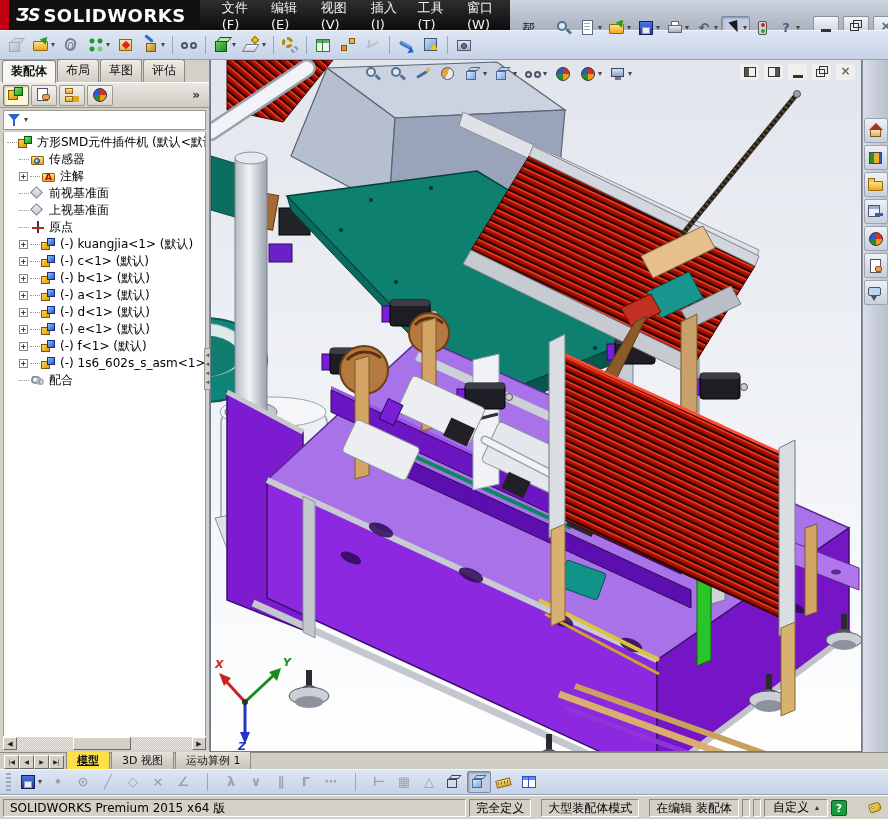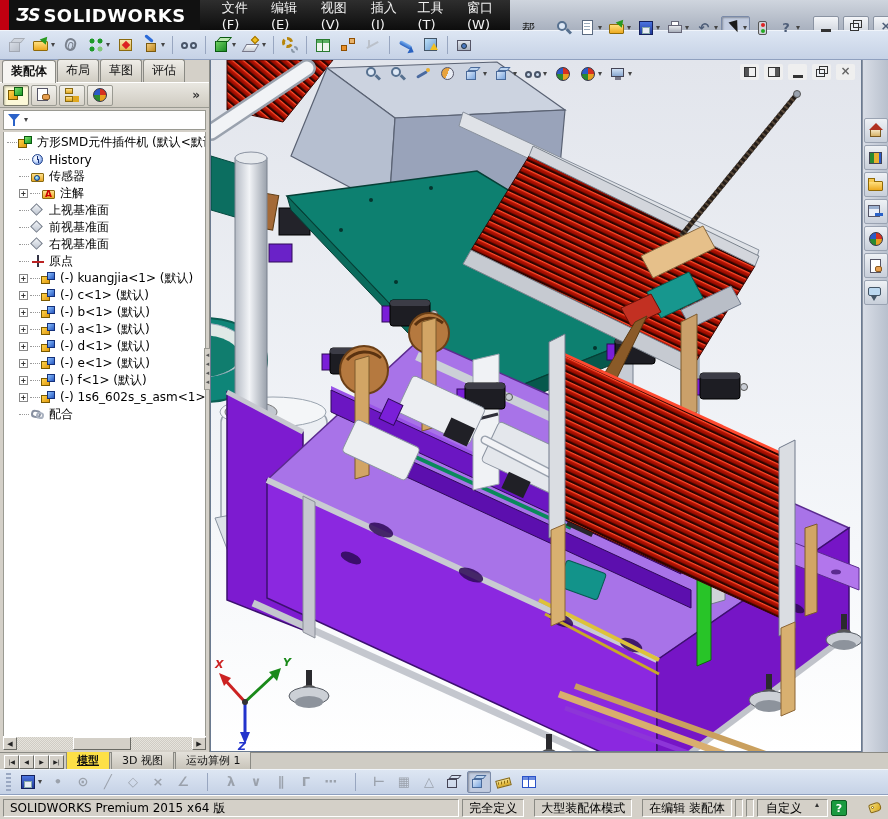--- a/index.html
+++ b/index.html
@@ -170,21 +170,21 @@
   .dtab[data-active="true"]{background:#fde047;font-weight:bold;text-decoration:underline}
   
   .btoolrow{height:26px;background:linear-gradient(var(--toolbar_bg),#c6d2e6);border-top:1px solid #f0f4fa;border-bottom:1px solid #8fa0bf;display:flex;align-items:center;padding:0 6px;gap:1px;flex:none}
   .grip{width:5px;height:18px;background:repeating-linear-gradient(#9aa8c2 0 2px,transparent 2px 4px);margin-right:4px}
   .btoolrow .tbtn{height:22px;min-width:22px}
   
   .status{height:24px;background:var(--chrome);display:flex;align-items:center;padding:2px 3px;gap:3px;font-size:12px;flex:none;border-top:1px solid #fff}
   .scell{height:18px;line-height:16px;padding:0 6px;border:1px solid;border-color:#8a8a84 #fff #fff #8a8a84;white-space:nowrap;color:#000}
   .scell-left{flex:1}
   .scell-mini{width:8px;padding:0}
-  .custom{display:flex;align-items:flex-start;gap:13px;border:1px solid;border-color:#8a8a84 #fff #fff #8a8a84;height:18px;padding:0 8px}
+  .custom{display:flex;align-items:center;gap:6px;border:1px solid;border-color:#8a8a84 #fff #fff #8a8a84;height:18px;padding:0 8px}
   .custom .arrow{font-size:8px;color:#333}
   .qmark{width:16px;height:16px;background:#1a9a40;color:#fff;font:bold 11px/16px "DejaVu Sans",sans-serif;text-align:center;border:1px solid #0a5a20;border-radius:2px}
   .ic[data-icon="tag"]::before{left:2px;top:4px;width:12px;height:9px;background:linear-gradient(135deg,#f8e27a,#d8a81e);border:1px solid #8a6a10;border-radius:2px 4px 4px 2px;transform:rotate(-18deg)}
   .ic[data-icon="tag"]::after{left:4px;top:7px;width:3px;height:3px;border-radius:50%;background:#fff;border:1px solid #8a6a10}
 </style>
 </head>
 <body>
 
 <div class="app">
 
@@ -421,61 +421,49 @@
       </div>
       <div class="tree">
 
           <div class="trow" data-ind="0" title="方形SMD元件插件机 (默认&lt;默认">
 
             <span class="guide"></span>
             <span class="ti" data-icon="asm"></span>
             <span class="tlabel">方形SMD元件插件机 (默认&lt;默认</span>
           </div>
 
-          <div class="trow" data-ind="1" title="History">
-
-            <span class="guide"></span>
-            <span class="ti" data-icon="history"></span>
-            <span class="tlabel">History</span>
-          </div>
 
           <div class="trow" data-ind="1" title="传感器">
 
             <span class="guide"></span>
             <span class="ti" data-icon="sensors"></span>
             <span class="tlabel">传感器</span>
           </div>
 
           <div class="trow" data-ind="1" title="注解">
             <span class="texp">+</span>
             <span class="guide"></span>
             <span class="ti" data-icon="ann"></span>
             <span class="tlabel">注解</span>
           </div>
 
+          <div class="trow" data-ind="1" title="前视基准面">
+
+            <span class="guide"></span>
+            <span class="ti" data-icon="plane"></span>
+            <span class="tlabel">前视基准面</span>
+          </div>
+
           <div class="trow" data-ind="1" title="上视基准面">
 
             <span class="guide"></span>
             <span class="ti" data-icon="plane"></span>
             <span class="tlabel">上视基准面</span>
           </div>
 
-          <div class="trow" data-ind="1" title="前视基准面">
-
-            <span class="guide"></span>
-            <span class="ti" data-icon="plane"></span>
-            <span class="tlabel">前视基准面</span>
-          </div>
-
-          <div class="trow" data-ind="1" title="右视基准面">
-
-            <span class="guide"></span>
-            <span class="ti" data-icon="plane"></span>
-            <span class="tlabel">右视基准面</span>
-          </div>
 
           <div class="trow" data-ind="1" title="原点">
 
             <span class="guide"></span>
             <span class="ti" data-icon="origin"></span>
             <span class="tlabel">原点</span>
           </div>
 
           <div class="trow" data-ind="1" title="(-) kuangjia&lt;1&gt; (默认)">
             <span class="texp">+</span>

